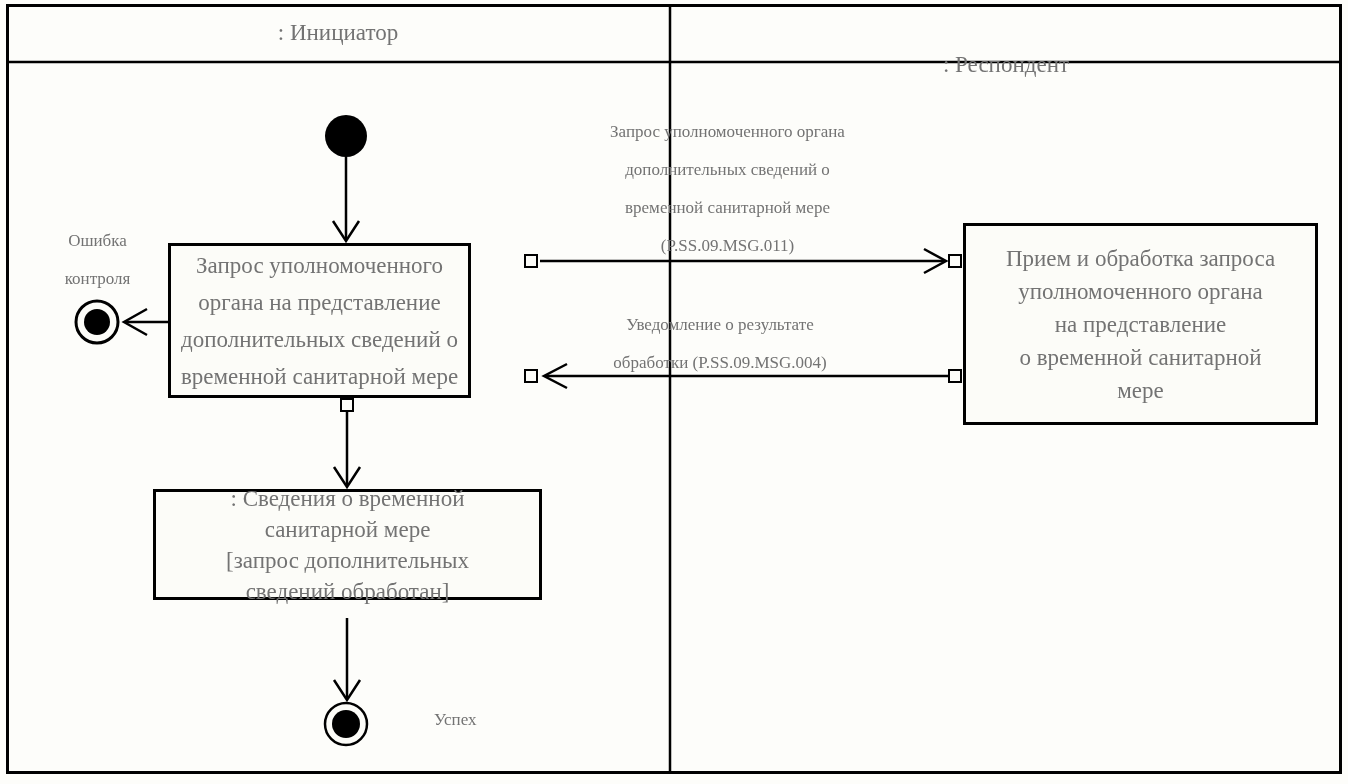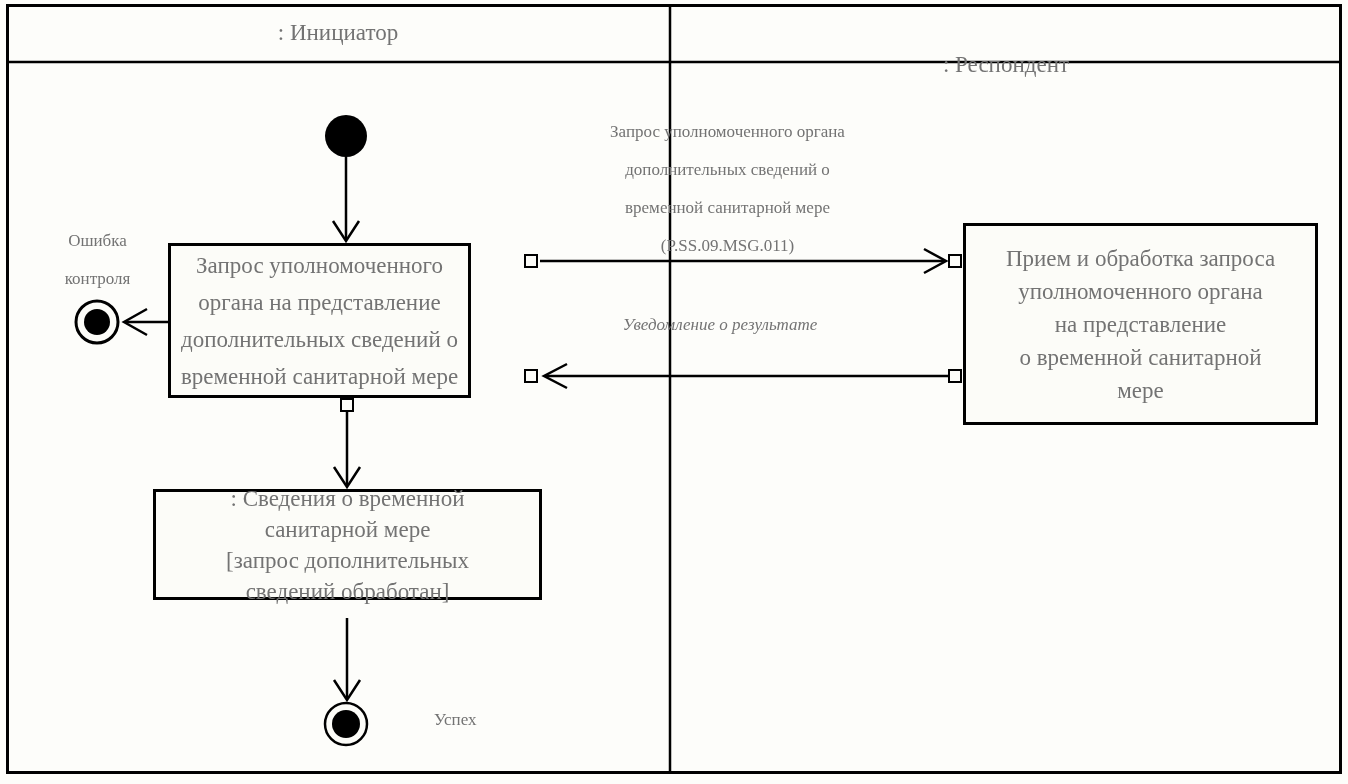--- a/index.html
+++ b/index.html
@@ -110,22 +110,23 @@
   <div class="port" style="left:948px; top:254px;"></div>
   <div class="port" style="left:948px; top:369px;"></div>
 
   <div class="label lh38" style="left:505px; top:113px; width:445px;">
     <span>Запрос уполномоченного органа</span>
     <span>дополнительных сведений о</span>
     <span>временной санитарной мере</span>
     <span>(P.SS.09.MSG.011)</span>
   </div>
 
-  <div class="label lh38" style="left:515px; top:306px; width:410px;font-style:italic;">
+  <div class="label lh38" style="left:515px; top:306px; width:410px;">
     <span>Уведомление о результате</span>
+    <span>обработки (P.SS.09.MSG.004)</span>
   </div>
 
   <div class="label lh38" style="left:20px; top:222px; width:155px;">
     <span>Ошибка</span>
     <span>контроля</span>
   </div>
 
   <div class="label" style="left:388px; top:710px; width:130px; text-align:left;margin-left:46px;">
     <span>Успех</span>
   </div>

